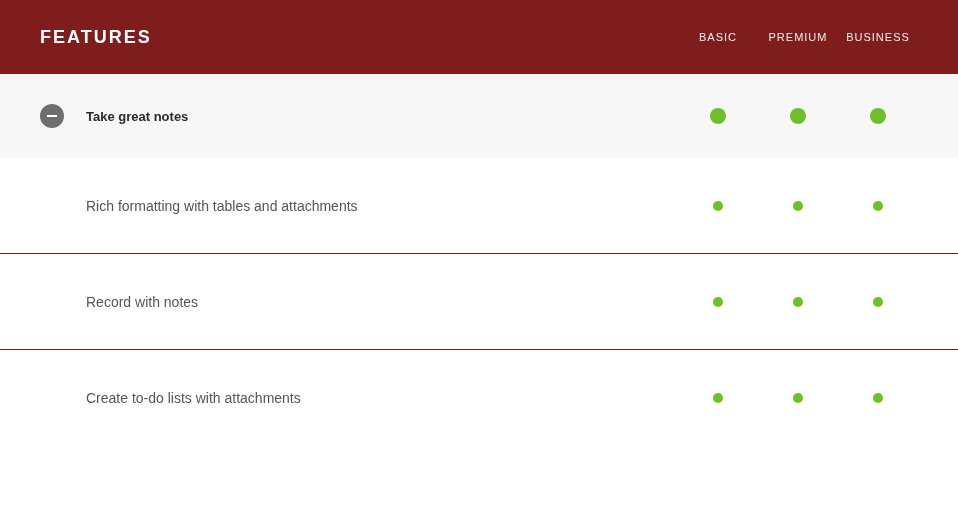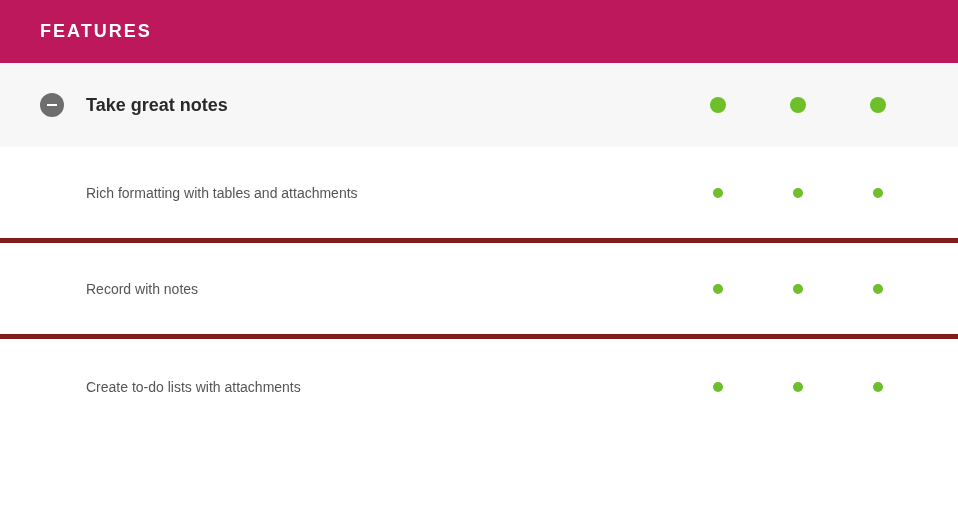--- a/index.html
+++ b/index.html
@@ -1,23 +1,23 @@
 <!DOCTYPE html>
 <html><head>
 <meta charset="utf-8">
 <style>
   * { box-sizing: border-box; margin: 0; padding: 0; }
   html, body { width: 958px; height: 520px; font-family: -apple-system, BlinkMacSystemFont, "Segoe UI", Helvetica, Arial, sans-serif; background: #fff; color: #333; }
   .page { width: 958px; }
   .header {
-    background: #be185d;
+    background: #7f1d1d;
     color: #fff;
     display: flex;
     align-items: center;
-    height: 63px;
+    height: 74px;
     padding: 0 40px 0 40px;
   }
   .header-title {
     font-size: 18px;
     font-weight: 600;
     letter-spacing: 2px;
     flex: 1;
   }
   .plan-headers {
     display: flex;
@@ -28,21 +28,21 @@
     text-align: center;
     font-size: 11px;
     letter-spacing: 1px;
     color: #eee;
   }
   .rows { }
   .row {
     display: flex;
     align-items: center;
     padding: 0 40px 0 40px;
-    border-bottom: 5px solid #7f1d1d;
+    border-bottom: 1px solid #7f1d1d;
   }
   .row.category {
     background: #f7f7f7;
     height: 84px;
     border-bottom: none;
   }
   .row.feature {
     height: 96px;
     background: #fff;
   }
@@ -61,21 +61,21 @@
   .toggle svg { display: block; }
   .label-wrap {
     flex: 1;
     min-width: 0;
   }
   .row.feature .label-wrap {
     padding-left: 46px; 
   }
   .category-label {
     font-weight: 700;
-    font-size: 18px;
+    font-size: 13px;
     color: #2a2a2a;
   }
   .feature-label {
     font-size: 14px;
     color: #555;
   }
   .dots {
     display: flex;
   }
   .dot-cell {
@@ -91,20 +91,25 @@
   .dot.large { width: 16px; height: 16px; }
   .dot.small { width: 10px; height: 10px; }
 </style>
 </head>
 <body>
 
 <div class="page">
 
   <div class="header">
     <div class="header-title">FEATURES</div>
+    <div class="plan-headers">
+      <div class="plan-header">BASIC</div>
+      <div class="plan-header">PREMIUM</div>
+      <div class="plan-header">BUSINESS</div>
+    </div>
   </div>
 
   <div class="rows">
 
     <div class="row category">
       <div class="toggle">
         <svg width="12" height="12" viewBox="0 0 12 12">
             <rect x="1" y="5" width="10" height="2" fill="#fff"></rect>
           </svg>
       </div>

